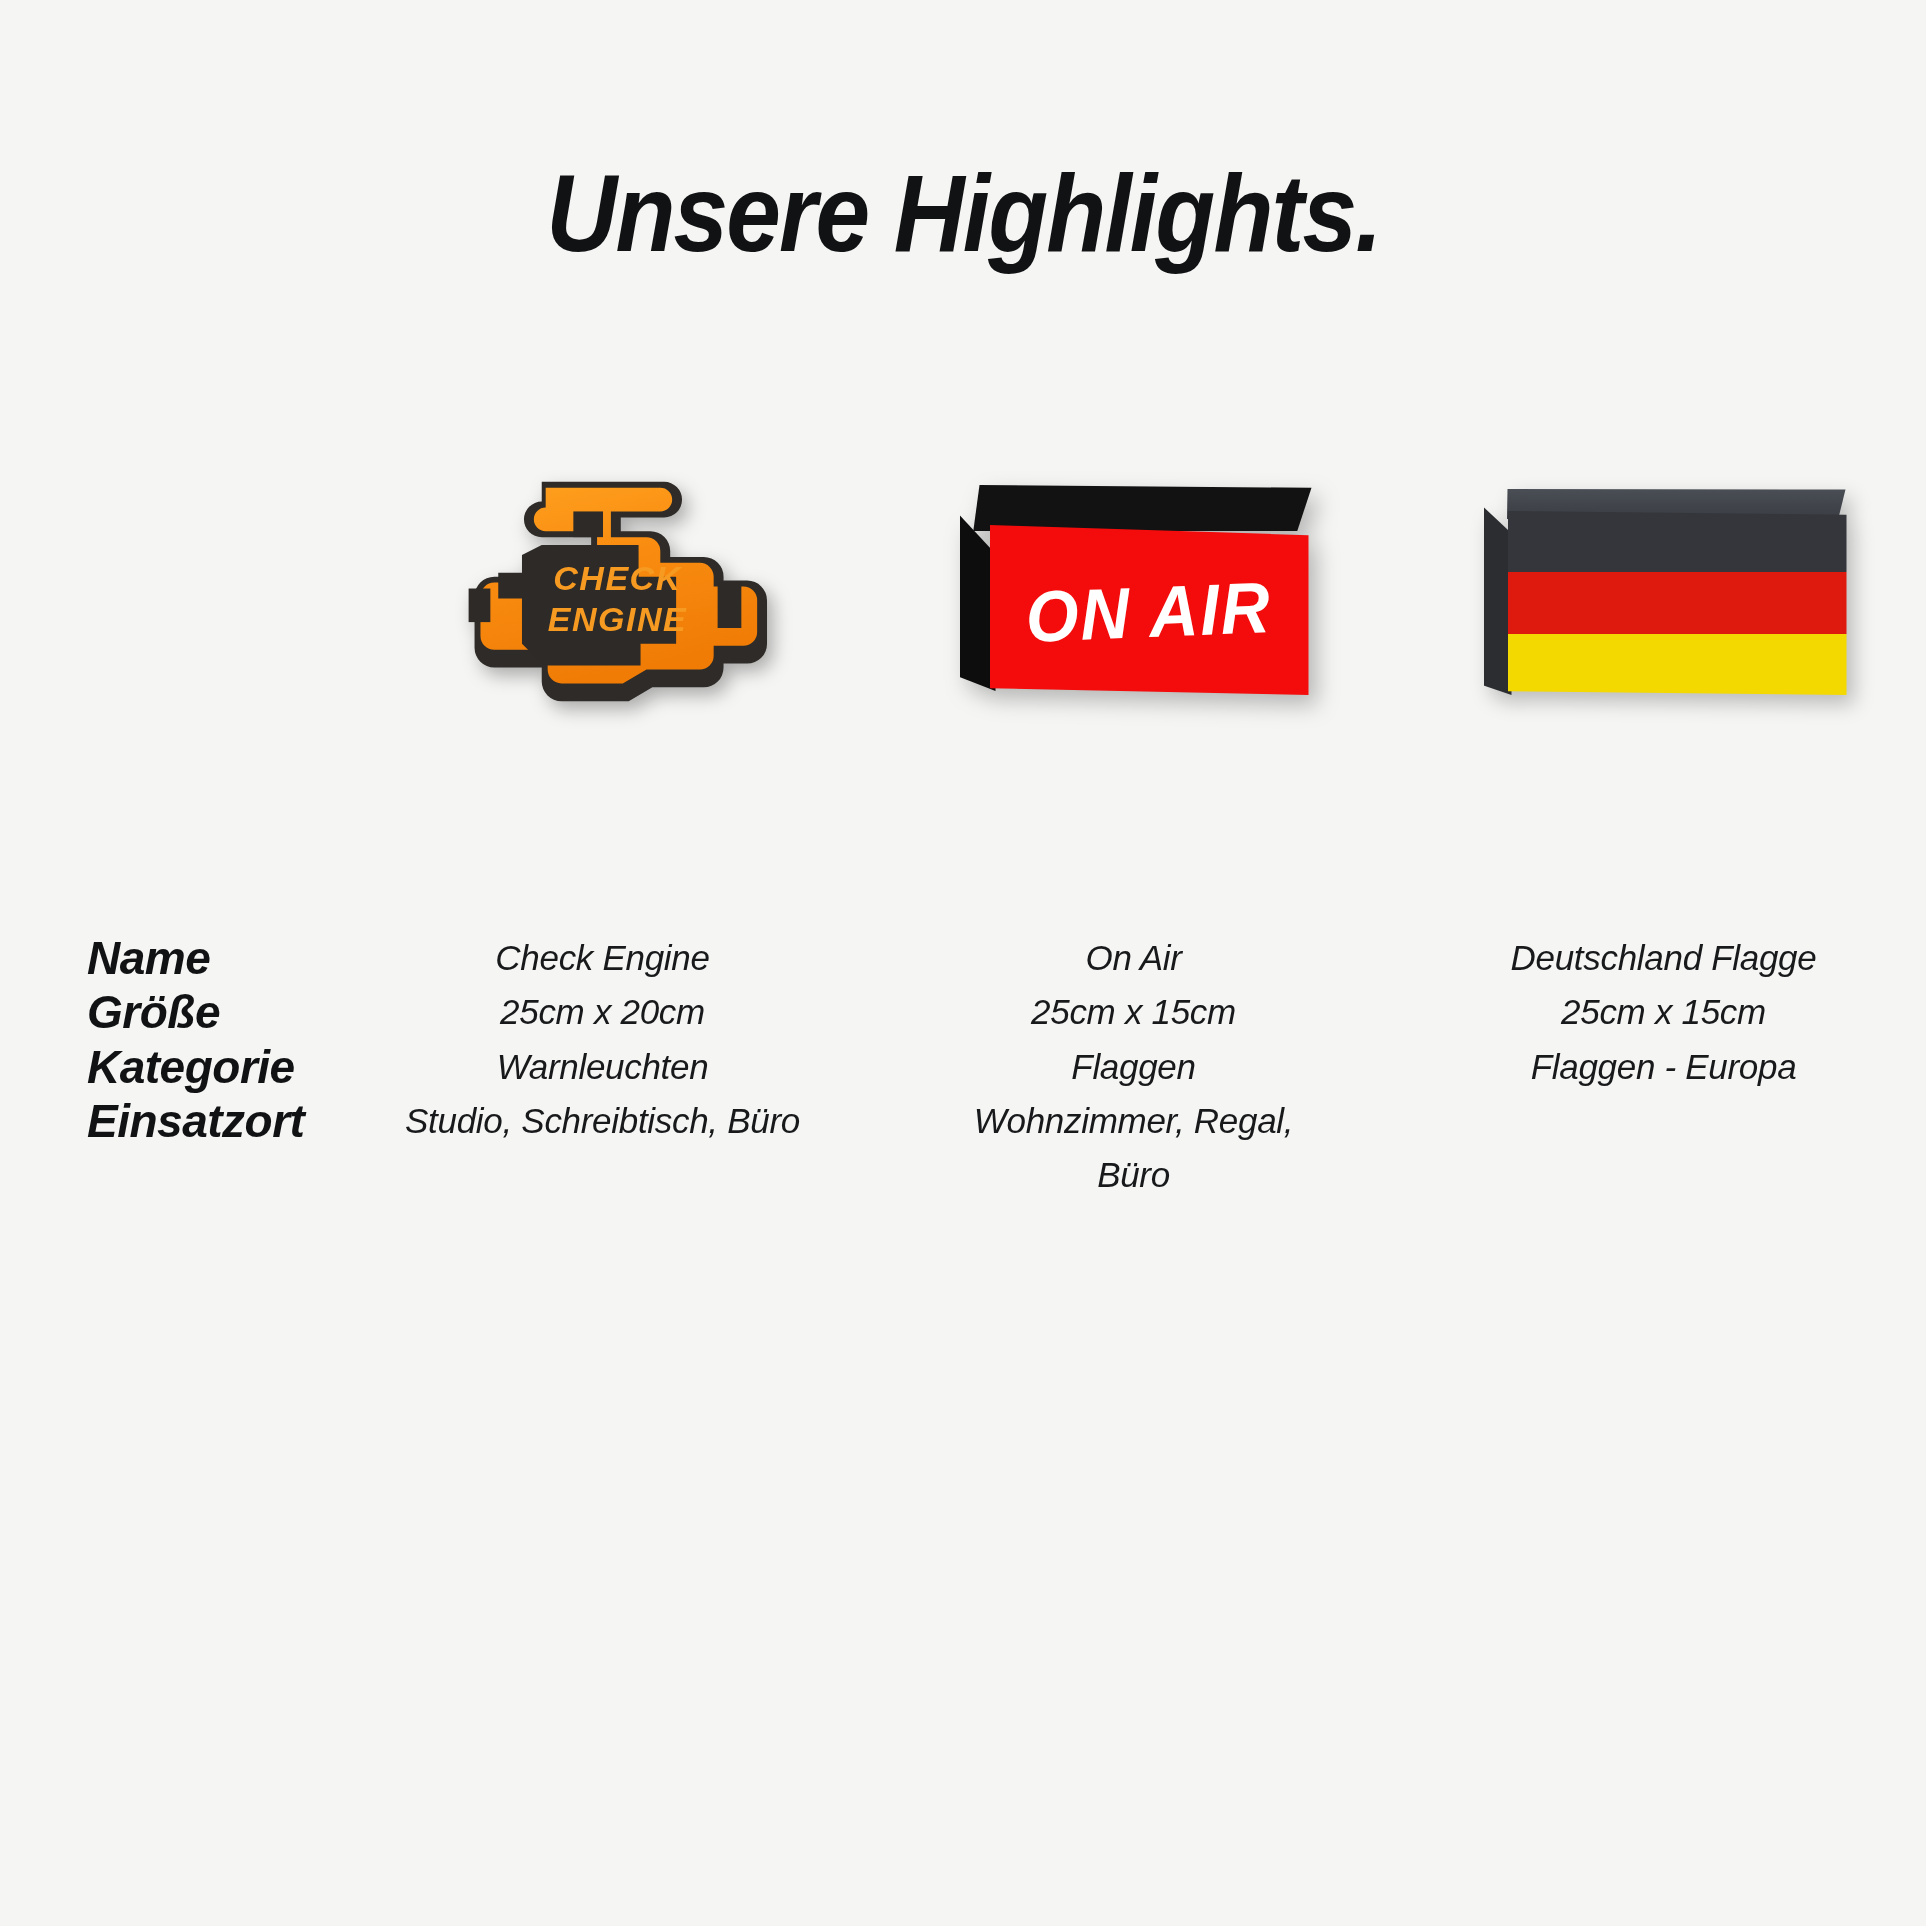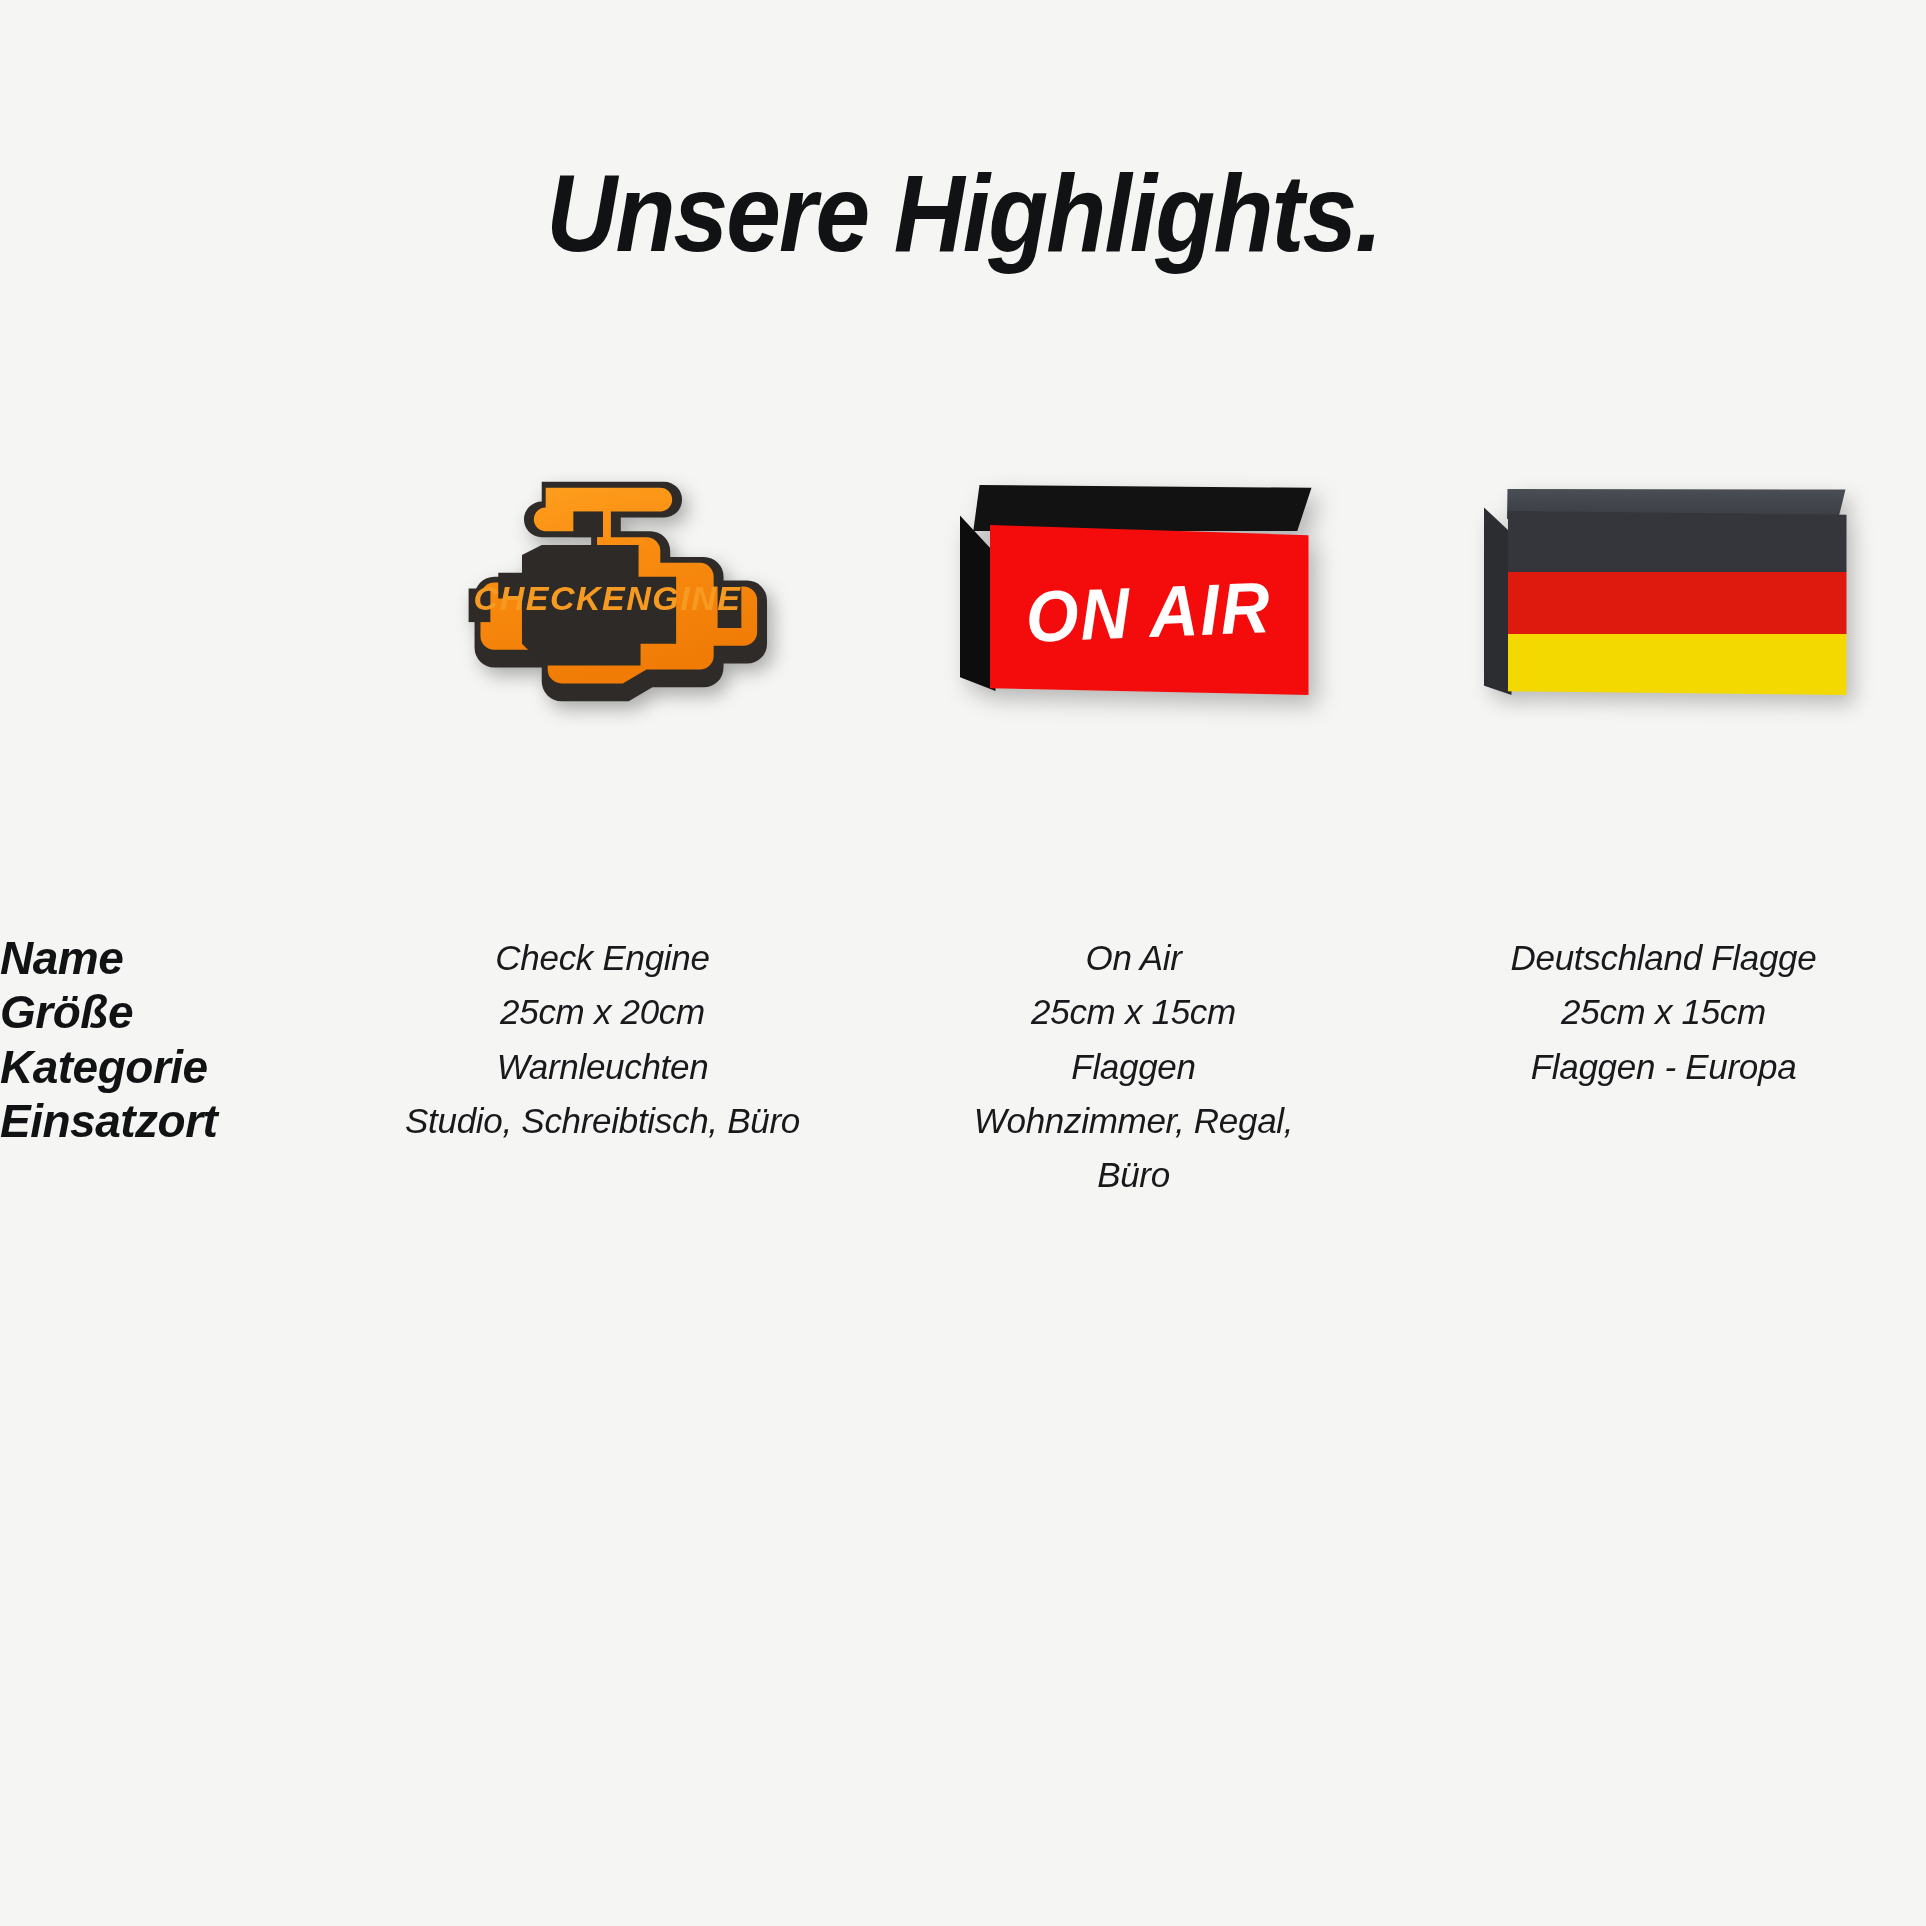--- a/index.html
+++ b/index.html
@@ -58,23 +58,24 @@
   .check-engine-wrap {
     position: relative;
     width: 356px;
     height: 249px;
     margin-bottom: 18px;
     filter: drop-shadow(6px 8px 9px rgba(0,0,0,0.30));
   }
   .check-engine-wrap svg { display: block; width: 100%; height: 100%; }
   .ce-label {
     position: absolute;
-    left: 0; top: 0;
+    left: 10px; top: 0;
     width: 100%; height: 100%;
     display: flex;
+    flex-direction: column;
     align-items: center;
     justify-content: center;
     padding-top: 16px;
     padding-left: 10px;
     pointer-events: none;
   }
   .ce-label span {
     display: block;
     font-size: 34px;
     font-weight: 700;
@@ -168,20 +169,21 @@
     top: 931px;
     width: 1927px;
     display: grid;
     grid-template-columns: 337px 531px 531px 529px;
     row-gap: 0;
   }
   .spec-row-label {
     font-size: 46px;
     font-weight: 700;
     color: #111214;
+    padding-left: 87px;
     letter-spacing: -0.5px;
     white-space: nowrap;
   }
   .spec-cell {
     font-size: 35px;
     font-weight: 400;
     color: #18191b;
     text-align: center;
     line-height: 1.55;
     letter-spacing: -0.3px;

